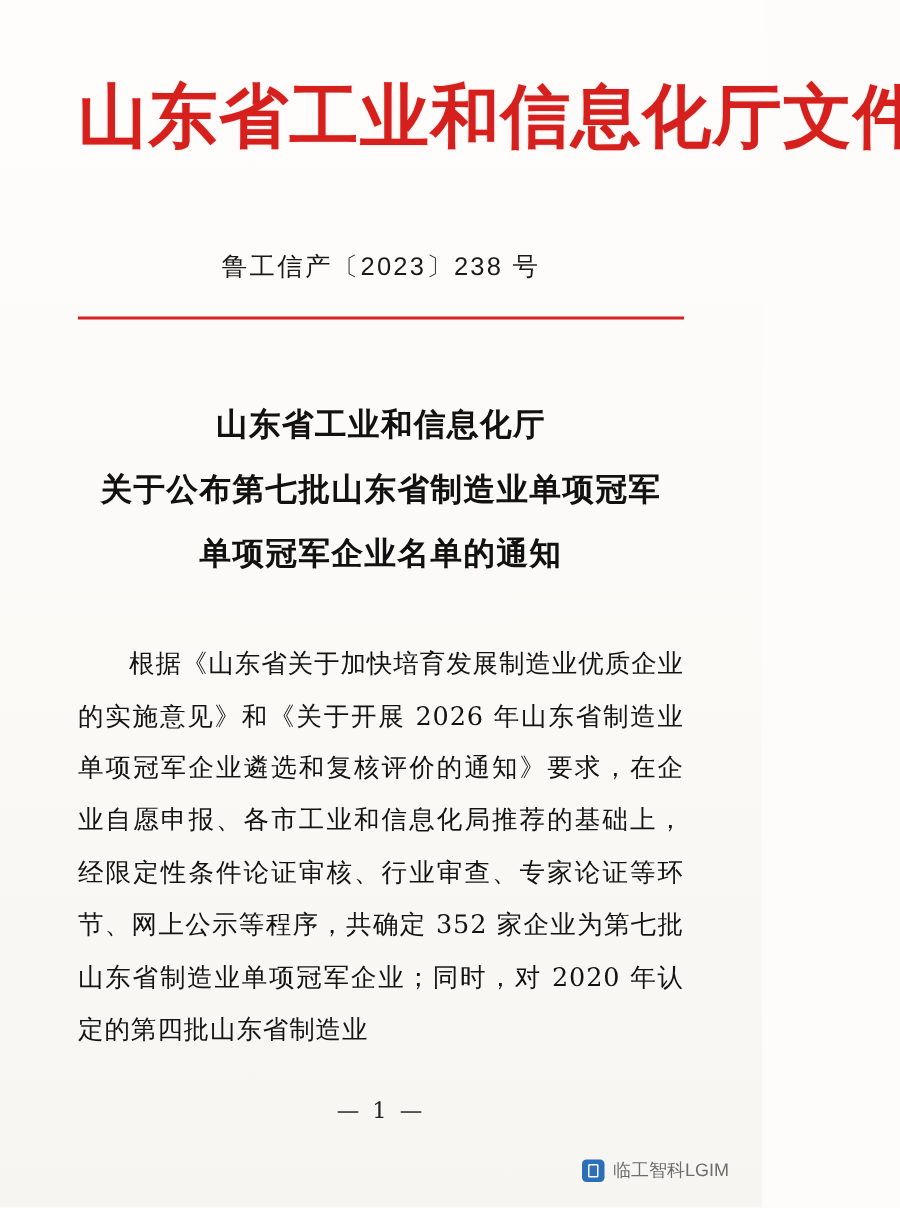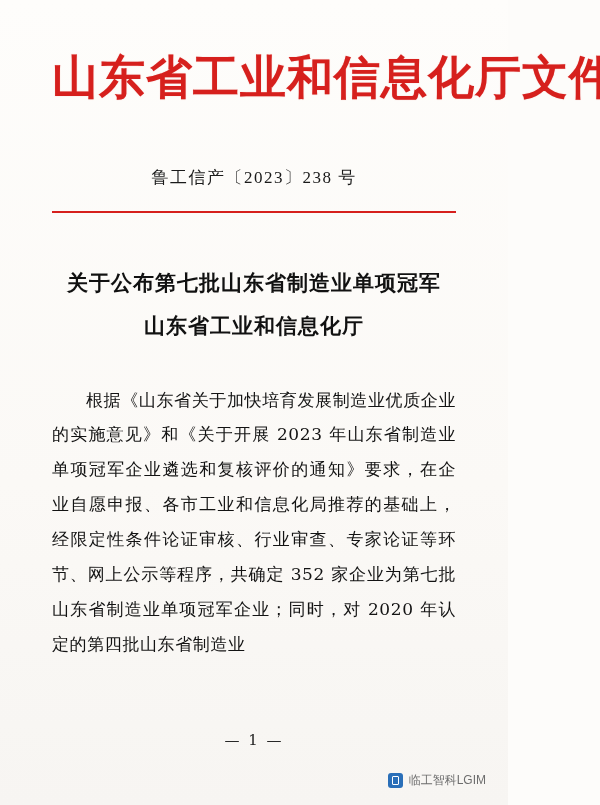--- a/index.html
+++ b/index.html
@@ -35,21 +35,21 @@
     line-height: 1.12;
     white-space: nowrap;
     text-shadow: 0 0 1px rgba(214,32,29,0.35);
   }
   .doc-number {
     text-align: center;
     margin-top: 62px;
     font-size: 17px;
     color: #1a1a1a;
     letter-spacing: 1.5px;
-    font-family: Liberation Serif, serif;
+    font-family: Liberation Sans, sans-serif;
   }
   .red-rule {
     margin-top: 22px;
     height: 2px;
     background: #d6201d;
     width: 100%;
   }
   .title-block {
     margin-top: 48px;
     text-align: center;
@@ -125,26 +125,27 @@
 
   <div class="masthead">
     <div class="masthead-title">山东省工业和信息化厅文件</div>
   </div>
 
   <div class="doc-number">鲁工信产〔2023〕238 号</div>
 
   <div class="red-rule"></div>
 
   <div class="title-block">
+    <span class="title-line">山东省工业和信息化厅</span>
     <span class="title-line">关于公布第七批山东省制造业单项冠军</span>
-    <span class="title-line">山东省工业和信息化厅</span>
+    <span class="title-line">单项冠军企业名单的通知</span>
   </div>
 
   <div class="body-block">
-    <p class="body-para indent">根据《山东省关于加快培育发展制造业优质企业的实施意见》和《关于开展 2023 年山东省制造业单项冠军企业遴选和复核评价的通知》要求，在企业自愿申报、各市工业和信息化局推荐的基础上，经限定性条件论证审核、行业审查、专家论证等环节、网上公示等程序，共确定 352 家企业为第七批山东省制造业单项冠军企业；同时，对 2020 年认定的第四批山东省制造业</p>
+    <p class="body-para indent">根据《山东省关于加快培育发展制造业优质企业的实施意见》和《关于开展 2026 年山东省制造业单项冠军企业遴选和复核评价的通知》要求，在企业自愿申报、各市工业和信息化局推荐的基础上，经限定性条件论证审核、行业审查、专家论证等环节、网上公示等程序，共确定 352 家企业为第七批山东省制造业单项冠军企业；同时，对 2020 年认定的第四批山东省制造业</p>
   </div>
 
   <div class="page-number">— 1 —</div>
 
   <div class="footer-brand">
     <span class="brand-mark"></span>
     <span>临工智科LGIM</span>
   </div>
 
 </div>

